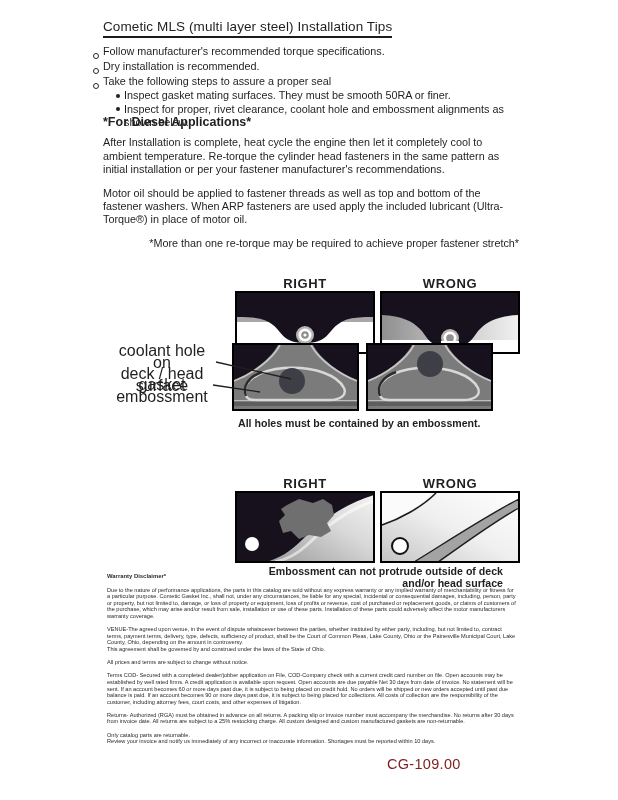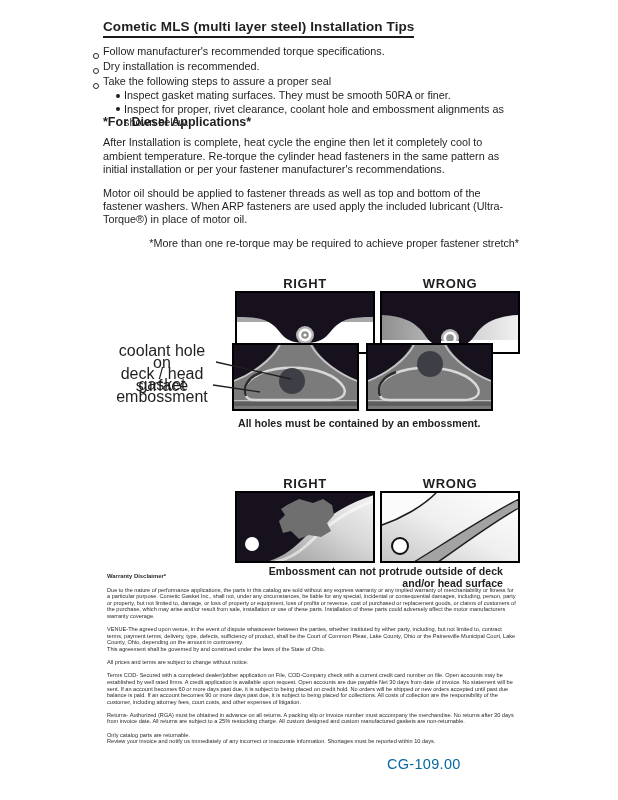--- a/index.html
+++ b/index.html
@@ -3,21 +3,21 @@
 <meta charset="utf-8">
 <style>
   html,body{margin:0;padding:0;background:#ffffff;}
   .page{
     position:relative;width:618px;height:800px;margin:0 auto;background:#ffffff;
     font-family:"Liberation Sans", sans-serif;color:#1f1f1f;overflow:hidden;
   }
   .abs{position:absolute;}
   
   .doc-title{
-    left:103px;top:19px;font-size:13.5px;font-weight:bold;
+    left:103px;top:19px;font-size:13.5px;font-weight:normal;
     border-bottom:2px solid #1b1b1b;padding-bottom:2px;letter-spacing:.1px;
   }
   
   .tips{left:93px;top:44px;width:430px;font-size:10.8px;}
   .tip-row{display:flex;align-items:flex-end;line-height:15px;}
   .tip-row .marker{
     width:4px;height:4px;border:1.2px solid #2a2a2a;border-radius:50%;
     margin:4.5px 4px 0 0;flex:none;background:#fff;
   }
   .sub-row{display:flex;align-items:flex-start;line-height:13.5px;margin-left:23px;}
@@ -40,21 +40,21 @@
   .diag-caption{font-size:10.6px;font-weight:bold;line-height:11.5px;margin-top:3px;}
   .callout{
     position:absolute;text-align:center;font-size:16px;line-height:11.5px;white-space:pre-line;
   }
   .leader-overlay{position:absolute;left:0;top:0;pointer-events:none;}
   
   .legal{left:107px;top:573px;width:409px;font-size:5.6px;line-height:6.6px;color:#2a2a2a;}
   .legal h3{font-size:5.9px;font-weight:bold;margin:0 0 7px 0;}
   .legal p{margin:0 0 6.6px 0;white-space:pre-line;}
   
-  .page-num{left:387px;top:756px;font-size:14.5px;letter-spacing:.3px;color:#0369a1;}
+  .page-num{left:387px;top:756px;font-size:14.5px;letter-spacing:.3px;color:#7f1d1d;}
 </style>
 </head>
 <body>
 
 <div class="page">
 
   <div class="abs doc-title">Cometic MLS (multi layer steel) Installation Tips</div>
 
   <div class="abs tips">
     <div class="tip-row">

